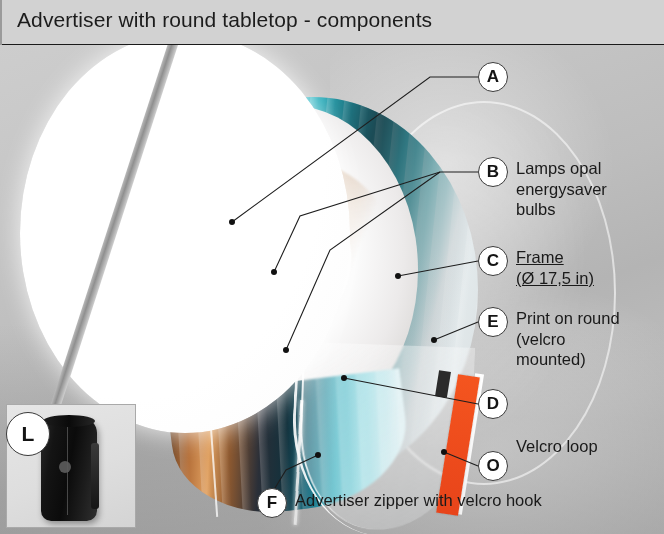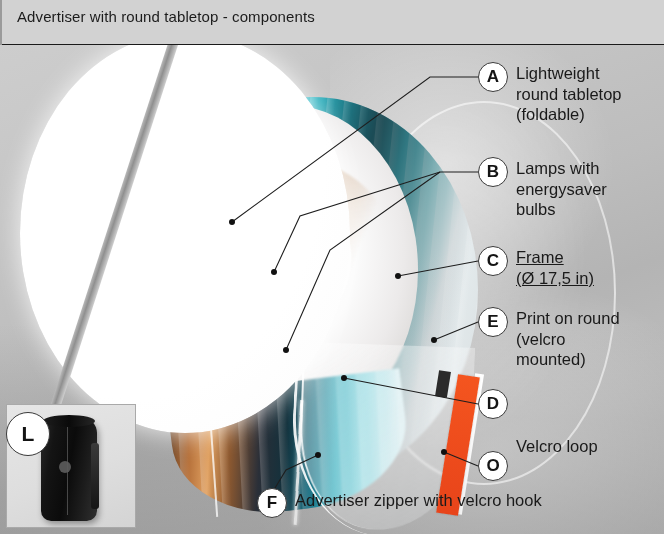--- a/index.html
+++ b/index.html
@@ -18,21 +18,21 @@
     background:#d2d2d2;
     border-bottom:1px solid #1a1a1a;
     box-sizing:border-box;
   }
   #header:before{
     content:"";position:absolute;left:0;top:0;width:2px;height:45px;
     background:#9a9a9a;
   }
   #title{
     position:absolute;left:17px;top:8px;
-    font-size:15px;color:#1c1c1c;letter-spacing:.1px;
+    font-size:21px;color:#1c1c1c;letter-spacing:.1px;
     white-space:nowrap;
   }
 
   
   #stage{
     position:absolute;left:0;top:45px;width:664px;height:489px;
     overflow:hidden;
     background:
       radial-gradient(ellipse 420px 300px at 74% 84%, rgba(255,255,255,.55) 0%, rgba(255,255,255,0) 60%),
       linear-gradient(160deg,#cdcdcd 0%,#c6c6c6 22%,#bdbdbd 46%,#b4b4b4 62%,#bdbdbd 80%,#c4c4c4 100%);
@@ -319,26 +319,23 @@
       <circle cx="286" cy="350" r="3"></circle>
       <circle cx="398" cy="276" r="3"></circle>
       <circle cx="434" cy="340" r="3"></circle>
       <circle cx="344" cy="378" r="3"></circle>
       <circle cx="444" cy="452" r="3"></circle>
       <circle cx="318" cy="455" r="3"></circle>
     </g>
   </svg>
 
   <div class="badge" style="left:478px;top:62px;">A</div>
-  <div class="calltext" style="left:516px;top:63px;">Lightweight
-round tabletop
-(foldable)</div>
 
   <div class="badge" style="left:478px;top:157px;">B</div>
-  <div class="calltext" style="left:516px;top:158px;">Lamps with
+  <div class="calltext" style="left:516px;top:158px;">Lamps opal
 energysaver
 bulbs</div>
 
   <div class="badge" style="left:478px;top:246px;">C</div>
   <div class="calltext" style="left:516px;top:247px;text-decoration:underline;">Frame
 (Ø 17,5 in)</div>
 
   <div class="badge" style="left:478px;top:307px;">E</div>
   <div class="calltext" style="left:516px;top:308px;">Print on round
 (velcro

